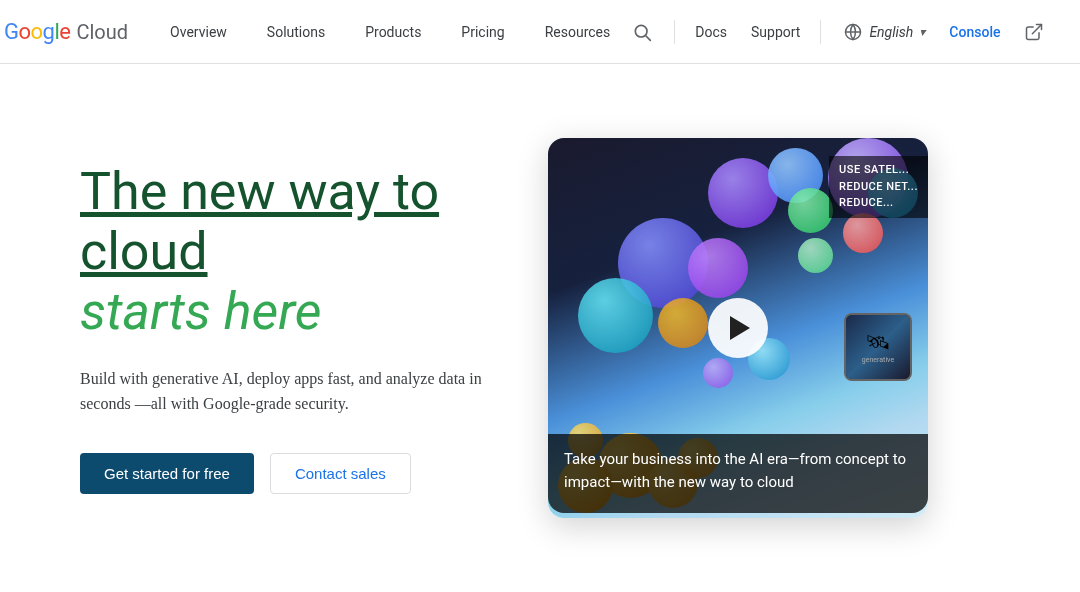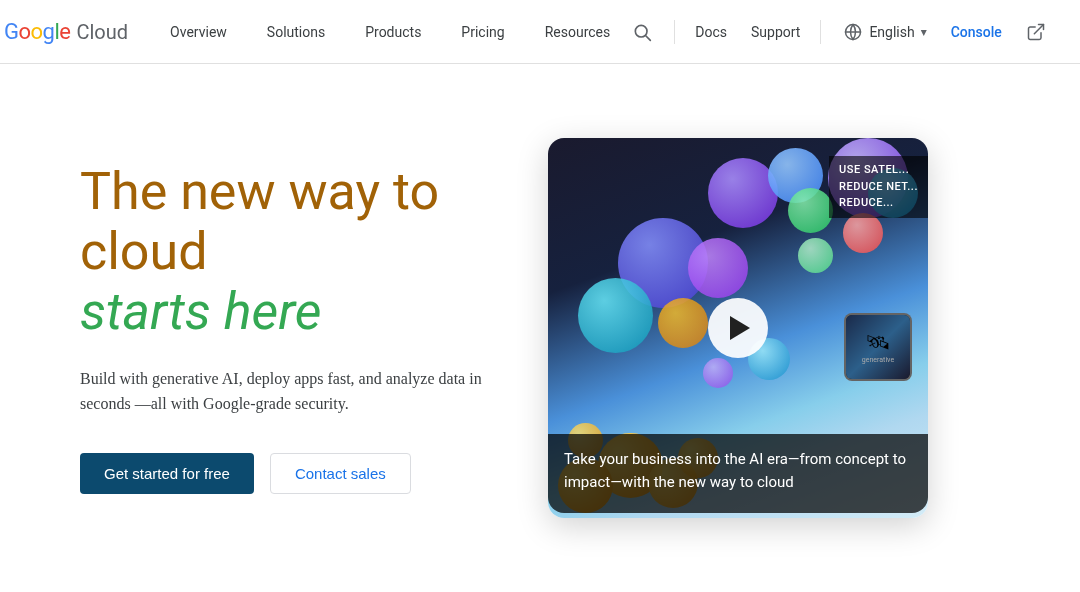--- a/index.html
+++ b/index.html
@@ -104,20 +104,21 @@
 
     .lang-selector {
       display: flex;
       align-items: center;
       gap: 6px;
       cursor: pointer;
       padding: 6px 10px;
       border-radius: 4px;
       font-size: 14px;
       color: #3c4043;
+      font-style: italic;
     }
 
     .globe-icon {
       width: 20px;
       height: 20px;
     }
 
     .console-link {
       font-size: 14px;
       font-weight: 500;
@@ -152,22 +153,23 @@
     }
 
     .hero-heading {
       font-size: 52px;
       font-weight: 400;
       line-height: 1.15;
       margin-bottom: 24px;
     }
 
     .hero-heading-line1 {
-      color: #a16207;
+      color: #14532d;
       display: block;
+      text-decoration: underline;
     }
 
     .hero-heading-line2 {
       color: #34a853;
       display: block;
       font-style: italic;
     }
 
     .hero-subtext {
       font-size: 16px;

